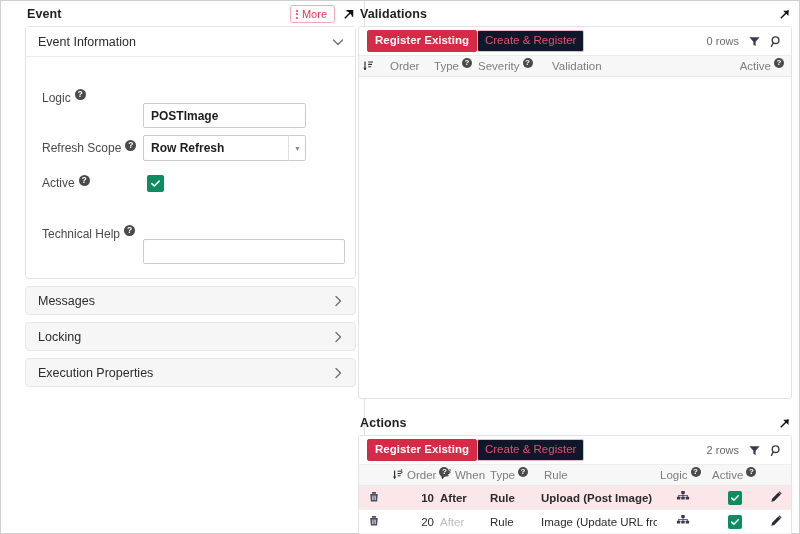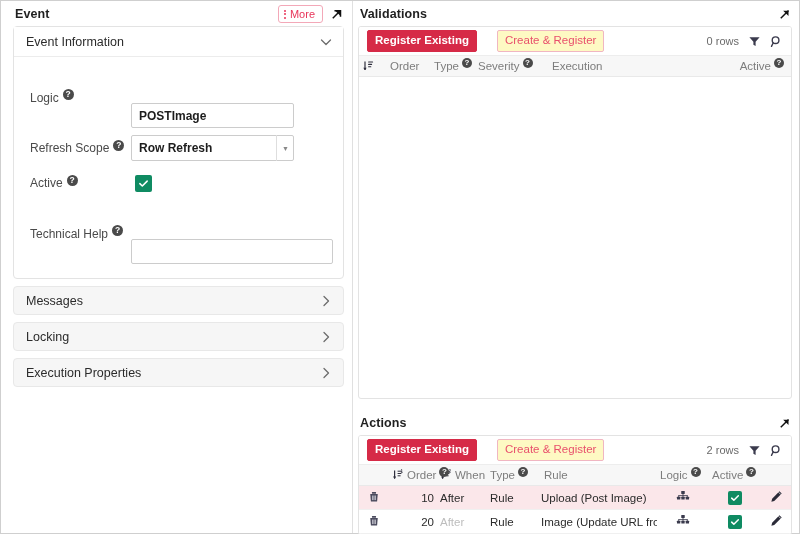--- a/index.html
+++ b/index.html
@@ -15,21 +15,21 @@
   .app {
     position: relative;
     width: 800px; height: 534px;
     border: 1px solid #cfcfcf;
     background: #ffffff;
   }
 
   
   .left-col {
     position: absolute;
-    left: 4px; top: 0;
+    left: 16px; top: 0;
     width: 348px; height: 532px;
     background: #ffffff;
     border-right: 1px solid #e0e0e0;
   }
   .panel-head {
     position: relative;
     height: 22px;
     padding: 4px 8px 0 10px;
     display: flex;
     align-items: center;
@@ -239,28 +239,28 @@
     border-radius: 2px;
     font-size: 11.5px;
     font-weight: bold;
     padding: 3px 7px;
     line-height: 1.15;
     cursor: pointer;
     white-space: nowrap;
     font-family: "Liberation Sans", sans-serif;
   }
   .btn-ghost {
-    background: #fef9c3;
+    background: #0f172a;
     color: #e8506c;
     border: 1px solid #f0b6c2;
     border-radius: 2px;
     font-size: 11.5px;
     padding: 3px 7px;
     line-height: 1.15;
-    margin-left: 20px;
+    margin-left: 0;
     cursor: pointer;
     white-space: nowrap;
     font-family: "Liberation Sans", sans-serif;
   }
   .tool-right {
     margin-left: auto;
     display: flex;
     align-items: center;
     gap: 9px;
   }
@@ -310,21 +310,21 @@
   }
   table.grid td {
     font-size: 11.5px;
     color: #2b2b2b;
     height: 24px;
     padding: 0 3px;
     border-bottom: 1px solid #f0f0f0;
     white-space: nowrap;
     overflow: hidden;
   }
-  tr.row-hl td { background: #fbe7ea; }
+  tr.row-hl td { background: #fbe7ea; font-weight: bold; }
   tr.row-plain td { background: #ffffff; }
   td.num { text-align: right; padding-right: 7px; }
   td.c { text-align: center; }
   .muted { color: #bdbdbd; }
   .icon-btn { cursor: pointer; display: inline-block; line-height: 0; }
   .grid-empty { height: 318px; background: #fff; }
 
   .chk-green {
     width: 14px; height: 14px;
     background: #0f8b62;
@@ -512,21 +512,21 @@
               </div>
             </th>
             <th>
               <div class="hcell">
                 <span>Severity</span>
                 <span class="help-sm">?</span>
               </div>
             </th>
             <th>
               <div class="hcell">
-                    <span>Execution</span>
+                    <span>Validation</span>
                   </div>
             </th>
             <th>
               <div class="hcell right">
                 <span>Active</span>
                 <span class="help-sm">?</span>
               </div>
             </th>
           </tr>
           </thead>

